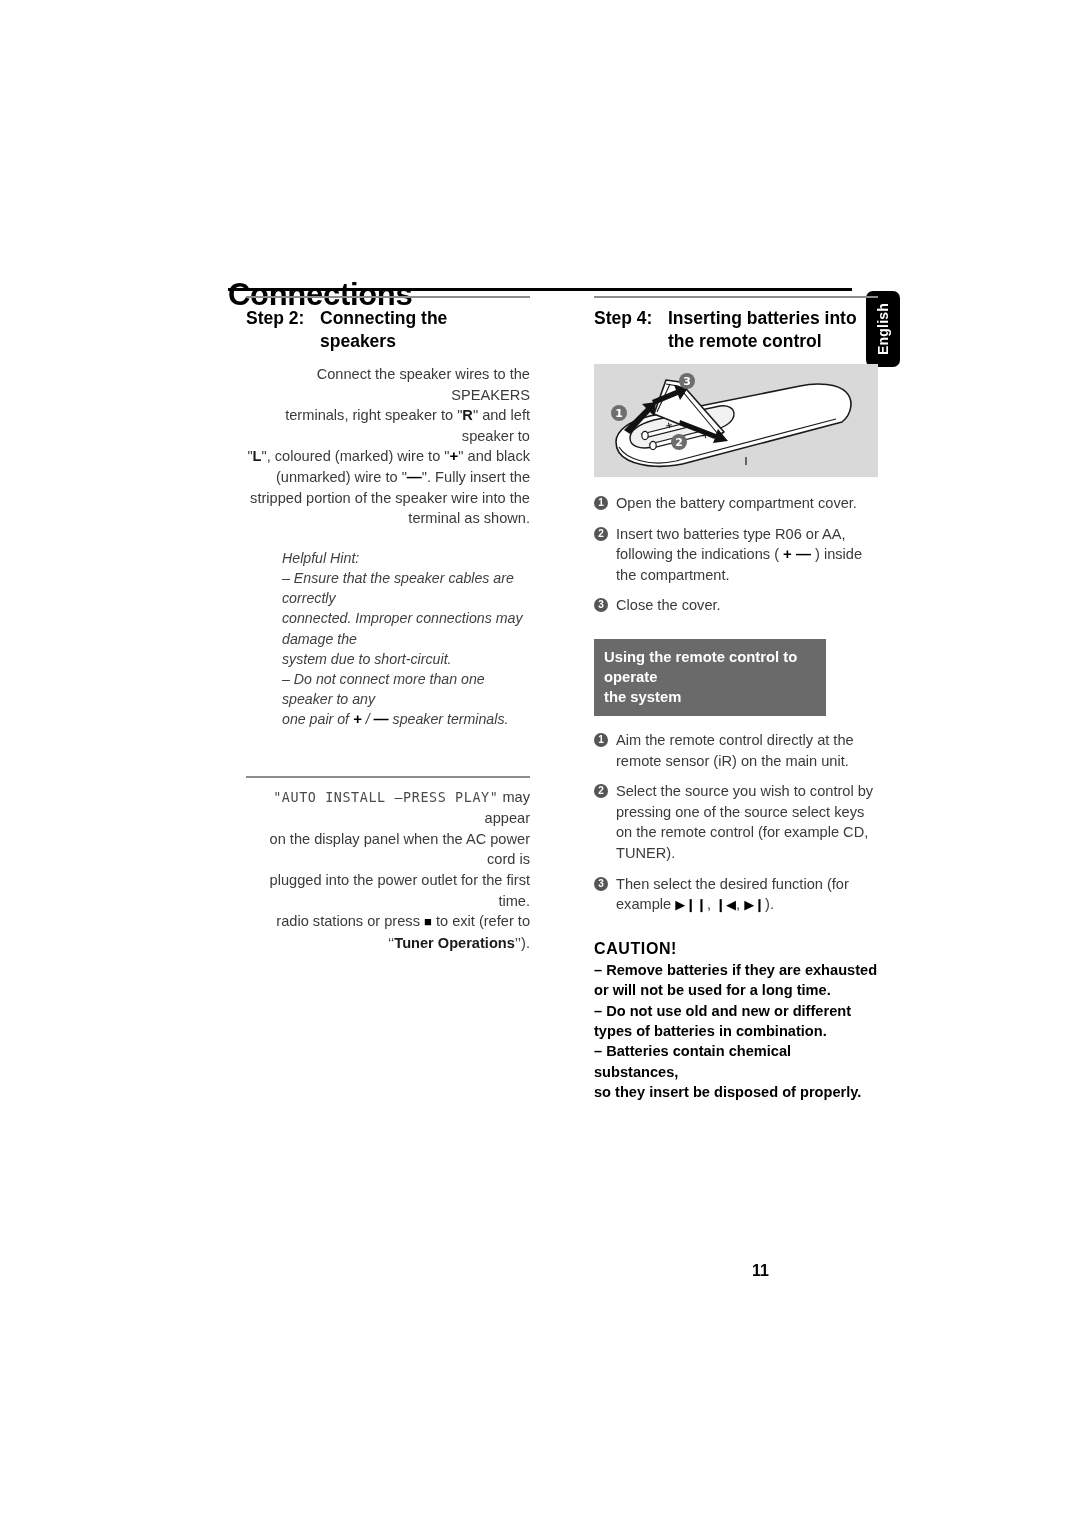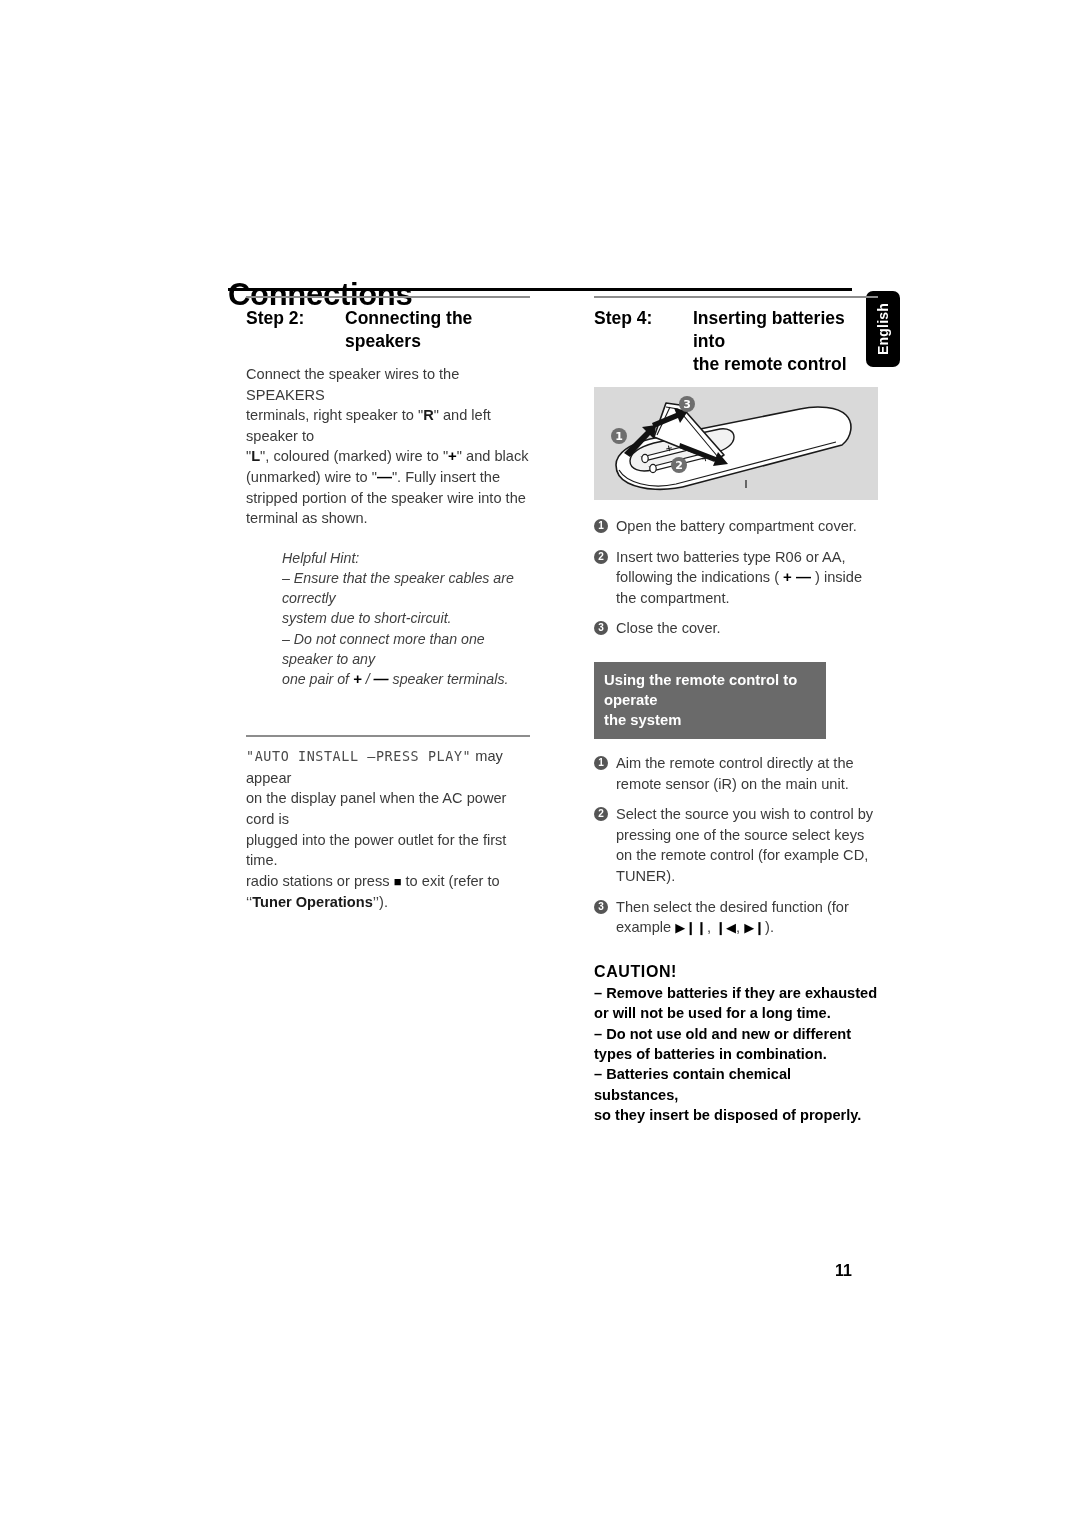--- a/index.html
+++ b/index.html
@@ -84,37 +84,36 @@
   }
 
   
   .step-head {
     display: flex;
     color: #000;
     font-weight: bold;
     font-size: 17.5px;
     line-height: 23px;
     margin-bottom: 11px;
-    gap: 25px;
   }
   .step-head .step-no {
     flex: 0 0 74px;
     white-space: nowrap;
   }
   .step-head .step-title {
     flex: 1 1 auto;
   }
 
   
   .body {
     font-size: 14.6px;
     line-height: 20.6px;
     color: #3a3a3a;
   }
-  .body p { margin: 0; }
+  .body p { margin: 0; text-align: right; }
   .b { font-weight: bold; color: #1a1a1a; }
   .sym {
     font-weight: bold;
     color: #000;
     font-size: 15px;
   }
   .glyph {
     color: #000;
     font-size: 13px;
     letter-spacing: 0px;
@@ -212,21 +211,21 @@
     font-size: 14.6px;
     line-height: 20.4px;
   }
 
   
   .page-no {
     position: absolute;
     left: 752px;
     top: 1262px;
     width: 100px;
-    text-align: right;
+    text-align: left;
     font-size: 16px;
     font-weight: bold;
     color: #000;
   }
 </style>
 </head>
 <body>
 
 <div class="page">
 
@@ -254,20 +253,21 @@
       <p><span>terminals, right speaker to "</span><span class="b">R</span><span>" and left speaker to</span></p>
       <p><span>"</span><span class="b">L</span><span>", coloured (marked) wire to "</span><span class="sym">+</span><span>" and black</span></p>
       <p><span>(unmarked) wire to "</span><span class="sym">—</span><span>".  Fully insert the</span></p>
       <p>stripped portion of the speaker wire into the</p>
       <p>terminal as shown.</p>
     </div>
 
     <div class="hint">
       <p>Helpful Hint:</p>
       <p>–  Ensure that the speaker cables are correctly</p>
+      <p>connected.  Improper connections may damage the</p>
       <p>system due to short-circuit.</p>
       <p>–  Do not connect more than one speaker to any</p>
       <p><span>one pair of </span><span class="sym">+</span><span> / </span><span class="sym">—</span><span>  speaker terminals.</span></p>
     </div>
 
     <div class="block-gap"></div>
 
     <div class="sec-rule"></div>
 
 

